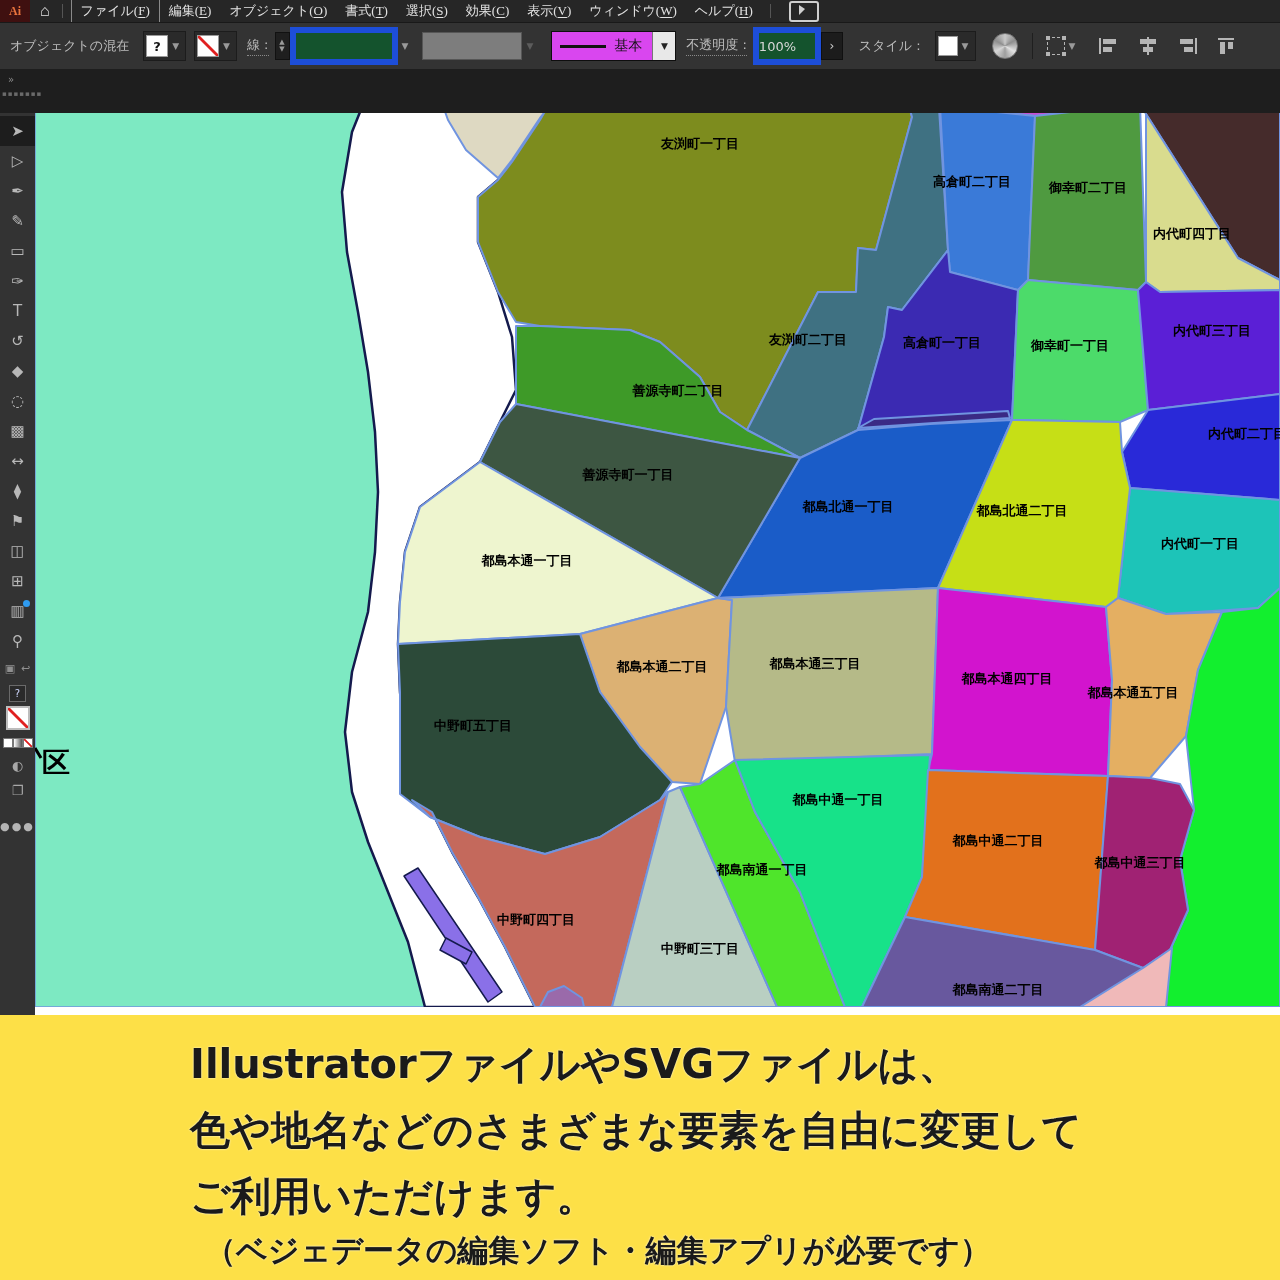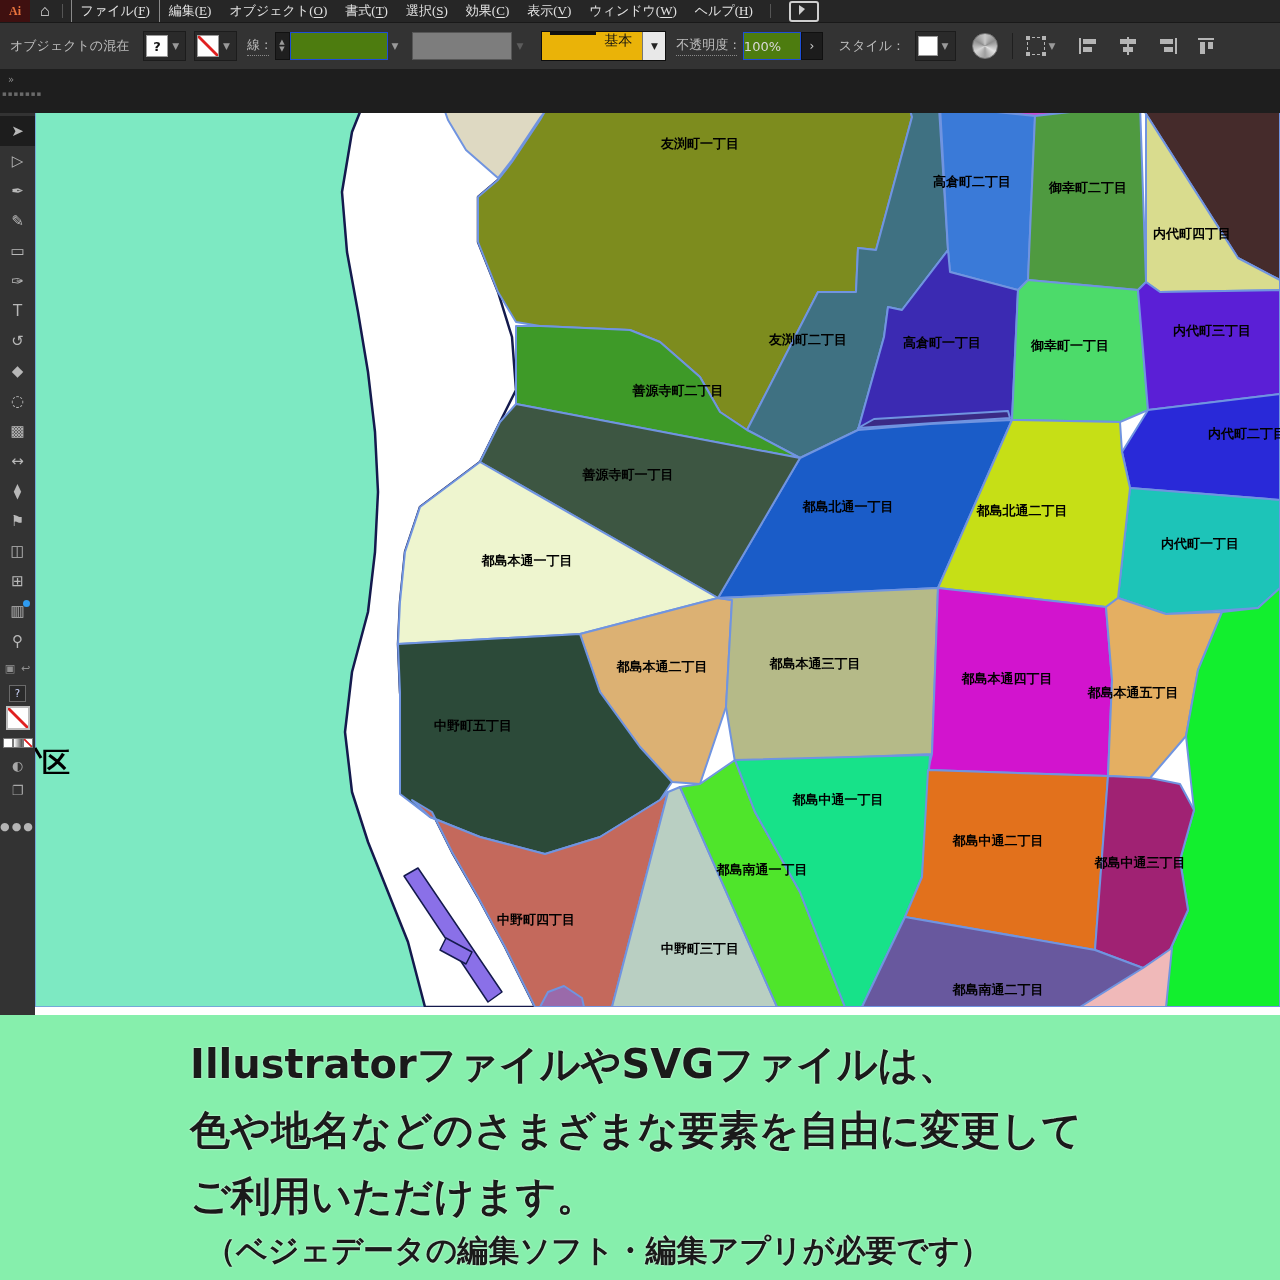--- a/index.html
+++ b/index.html
@@ -26,24 +26,24 @@
   .cb-label{margin:0 6px 0 10px;white-space:nowrap;}
   .cb-label.dotted{border-bottom:1px dotted #8a8a8a;padding-bottom:1px;}
   .swatch-grp{display:flex;align-items:center;background:#2a2a2a;border:1px solid #1c1c1c;
               margin-left:8px;height:28px;padding:0 2px;}
   .swatch{width:20px;height:20px;background:#fff;border:1px solid #9a9a9a;display:flex;
           align-items:center;justify-content:center;color:#111;font-size:13px;font-weight:bold;}
   .swatch.none{background:linear-gradient(45deg,#fff 44%,#e02020 46%,#e02020 54%,#fff 56%);}
   .chev{color:#9a9a9a;font-size:9px;padding:0 4px;}
   .stepper{width:13px;height:26px;background:#1f1f1f;border:1px solid #111;color:#999;
            font-size:7px;display:flex;flex-direction:column;align-items:center;justify-content:center;line-height:7px;}
-  .dark-input{height:26px;background:#4d7c0f;border:1px solid #1d4ed8;color:#d8d8d8;
+  .dark-input{height:26px;background:#14532d;border:6px solid #1d4ed8;color:#d8d8d8;
               display:flex;align-items:center;padding:0 0;font-size:13px;}
   .gray-dd{width:98px;height:26px;background:#7d7d7d;border:1px solid #565656;margin-left:10px;}
-  .basic-grp{display:flex;height:28px;margin-left:14px;background:#eab308;border:1px solid #0e0e0e;}
+  .basic-grp{display:flex;align-items:center;height:28px;margin-left:14px;background:#d946ef;border:1px solid #0e0e0e;}
   .basic-line{width:46px;height:3px;background:#111;margin:0 8px;}
   .basic-txt{color:#111;font-size:14px;margin-right:10px;}
   .basic-chev{width:22px;height:28px;border-left:1px solid #777;display:flex;align-items:center;
               justify-content:center;color:#222;font-size:9px;background:#e8e8e8;}
   .next-btn{width:20px;height:26px;background:#1c1c1c;border:1px solid #101010;color:#cfcfcf;
             display:flex;align-items:center;justify-content:center;font-size:12px;}
   .wheel{width:24px;height:24px;border-radius:50%;margin-left:16px;border:1px solid #777;
          background:conic-gradient(#c9c9c9,#8e8e8e,#e2e2e2,#9e9e9e,#d6d6d6,#8e8e8e,#c9c9c9);}
   .cb-sep{width:1px;height:26px;background:#1f1f1f;margin:0 14px;}
   .transform-ic{width:16px;height:16px;border:1px dashed #b5b5b5;position:relative;}
@@ -73,21 +73,21 @@
   .tinysw i{width:8px;height:8px;display:block;border:1px solid #777;}
   .tinysw i.w{background:#fff;}
   .tinysw i.g{background:linear-gradient(90deg,#fff,#555);}
   .tinysw i.n{background:linear-gradient(45deg,#fff 40%,#e02020 45%,#e02020 55%,#fff 60%);}
   .dmode{color:#a8a8a8;font-size:13px;margin-top:10px;}
   .moredots{color:#b5b5b5;font-size:11px;letter-spacing:2px;margin-top:22px;}
   
   .mapwrap{position:absolute;left:35px;top:92px;width:1249px;height:915px;z-index:5;}
   svg text.dl{font-family:"DejaVu Sans","Liberation Sans",sans-serif;font-size:13px;font-weight:600;fill:#000;}
   
-  .caption{position:absolute;top:1015px;left:0;width:1280px;height:265px;background:#86efac;z-index:10;}
+  .caption{position:absolute;top:1015px;left:0;width:1280px;height:265px;background:#fde047;z-index:10;}
   .cap-line{position:absolute;left:190px;color:#1a1a1a;font-weight:bold;font-size:40px;white-space:nowrap;
             text-shadow:0 0 2px #fff;}
   .cap-line.small{font-size:31px;left:205px;}
 </style>
 </head>
 <body>
 
 <div class="menubar">
   <div class="ai-logo">Ai</div>
   <span class="home-ic">⌂</span>

